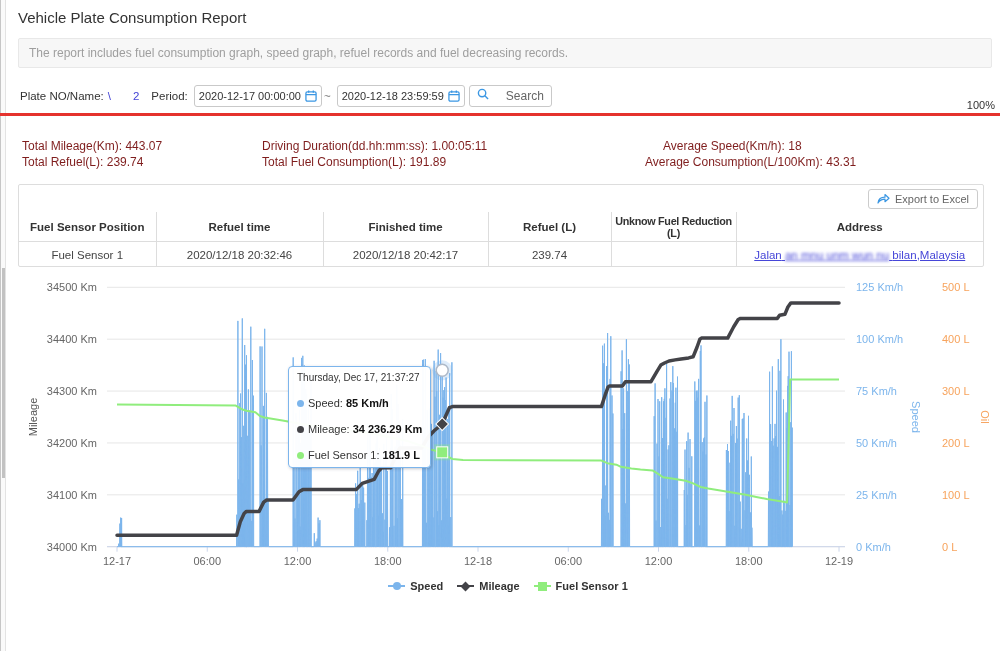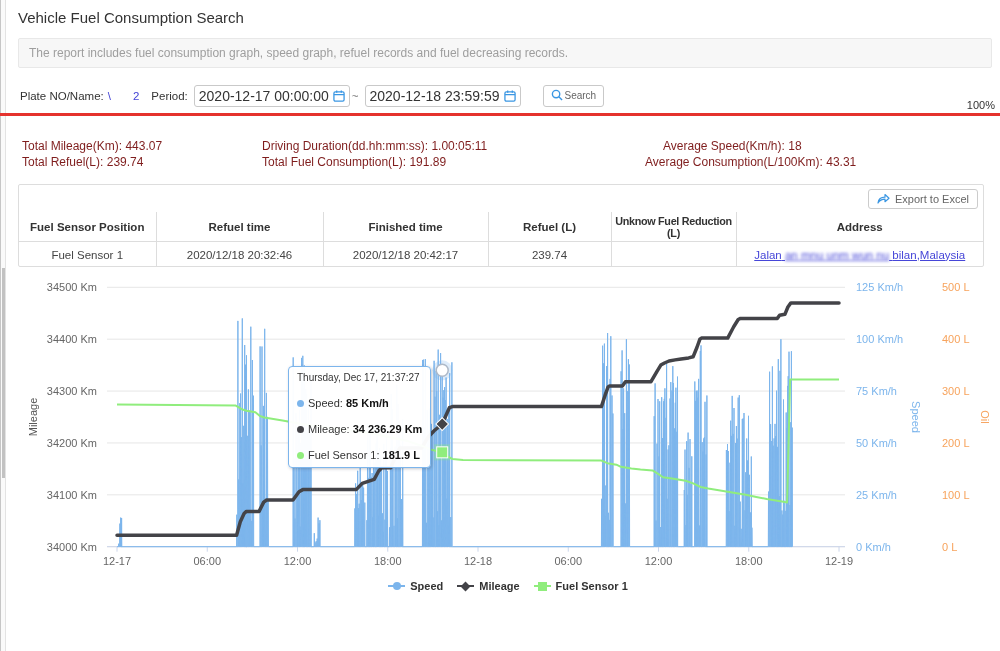--- a/index.html
+++ b/index.html
@@ -8,24 +8,24 @@
 #left-scroll-thumb{position:absolute;left:1px;top:268px;width:3px;height:210px;background:#c2c2c2}
 #page-title{position:absolute;left:18px;top:9px;font-size:15px;color:#333}
 #banner{position:absolute;left:18px;top:38px;width:974px;height:30px;background:#f7f7f7;border:1px solid #e8e8e8;border-radius:2px;box-sizing:border-box;font-size:12px;color:#9e9e9e;line-height:28px;padding-left:10px}
 #filter-row{position:absolute;left:20px;top:84px;height:23px;display:flex;align-items:center;font-size:11.5px;color:#333;white-space:nowrap}
 .plate-val{color:#4343d6}
 #plate-slash{margin-left:4px}
 #plate-num{margin-left:22px}
 #choose-plate-btn{margin-left:6px;height:22px;padding:0 6px;background:#5aad5c;border:1px solid #54a356;border-radius:3px;color:#fff;font-size:10.5px;font-family:inherit}
 #period-label{margin-left:12px}
 .date-box{display:flex;align-items:center;margin-left:6px;height:20px;border:1px solid #c9c9c9;border-radius:3px;background:#fff;padding:0 4px}
-.date-text{font-size:14px;color:#333}
+.date-text{font-size:11px;color:#333}
 .cal-icon{margin-left:4px;display:inline-flex}
 #tilde{margin:0 0 0 2px;color:#777}
-#search-btn{margin-left:22px;display:flex;align-items:center;gap:2px;height:22px;padding:0 7px;border:1px solid #c9c9c9;border-radius:3px;background:#fff;font-size:10px;color:#666;font-family:inherit}
+#search-btn{margin-left:4px;display:flex;align-items:center;gap:17px;height:22px;padding:0 7px;border:1px solid #c9c9c9;border-radius:3px;background:#fff;font-size:12px;color:#666;font-family:inherit}
 #pct-label{position:absolute;right:5px;top:99px;font-size:11px;color:#333}
 #red-line{position:absolute;left:0;top:113px;width:1000px;height:3px;background:#e5322d}
 .stat{position:absolute;font-size:12px;color:#7f1d1d;white-space:nowrap}
 #table-panel{position:absolute;left:18px;top:184px;width:966px;height:83px;border:1px solid #ddd;border-radius:2px;box-sizing:border-box}
 #export-btn{position:absolute;right:5px;top:4px;display:flex;align-items:center;gap:5px;height:20px;padding:0 8px;border:1px solid #ccc;border-radius:3px;background:#fff;font-size:11px;color:#666;font-family:inherit}
 #records-table{position:absolute;left:0;top:27px;width:964px;border-collapse:collapse;table-layout:fixed}
 #records-table th,#records-table td{border:1px solid #ddd;text-align:center;padding:0 4px;overflow:hidden}
 #records-table th{height:29px;font-size:11.5px;color:#333}
 #records-table th:nth-child(5){padding:0 1px;font-size:10.8px;letter-spacing:-0.3px}
 #records-table td{height:25px;font-size:11.5px;color:#444}
@@ -48,21 +48,21 @@
 .lg-line{position:absolute;left:0;top:4.5px;width:17px;height:2px}
 .lg-mk{position:absolute}
 .lg-label{font-size:11px;font-weight:bold;color:#333}
 </style>
 </head>
 <body>
 
 <div id="left-scrollbar">
     <div id="left-scroll-thumb"></div>
   </div>
-<div id="page-title">Vehicle Fuel Consumption Search</div>
+<div id="page-title">Vehicle Plate Consumption Report</div>
 <div id="banner">The report includes fuel consumption graph, speed graph, refuel records and fuel decreasing records.</div>
 
 <div id="filter-row">
   <span>Plate NO/Name:</span>
   <span id="plate-slash" class="plate-val">\</span>
   <span id="plate-num" class="plate-val">2</span>
   <span id="period-label">Period:</span>
   <span class="date-box">
     <span class="date-text">2020-12-17 00:00:00</span>
     <span class="cal-icon">

